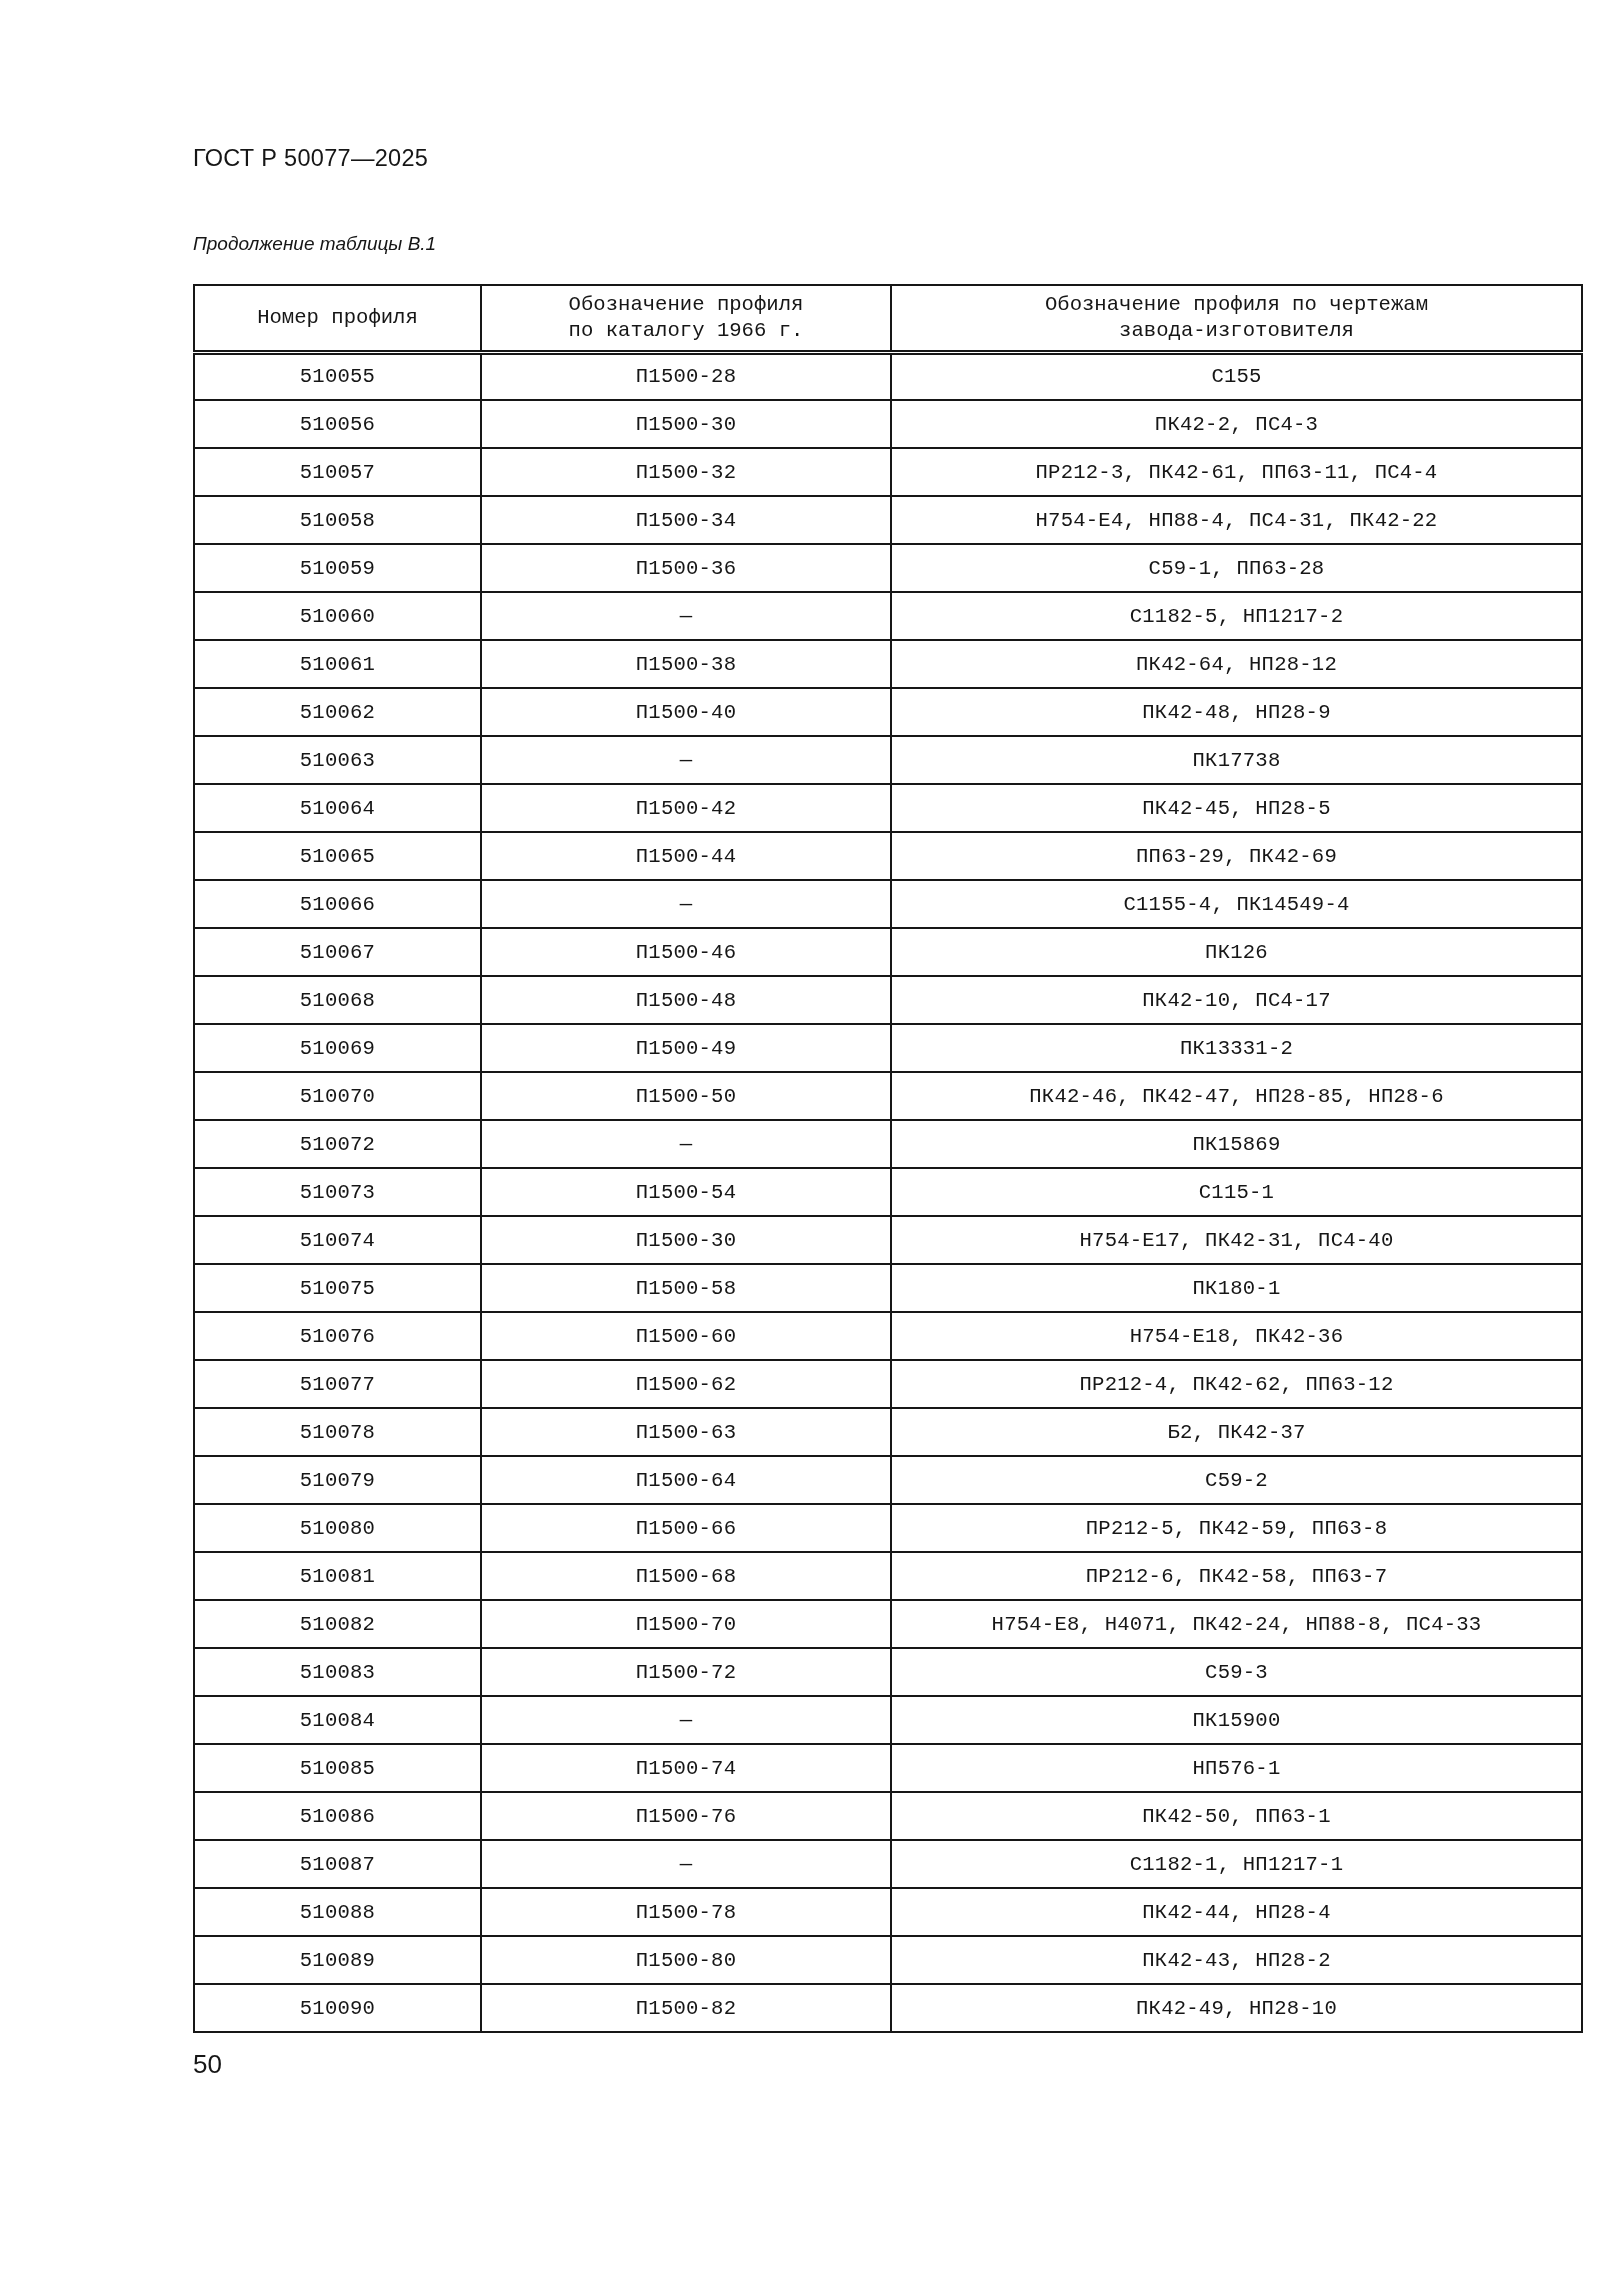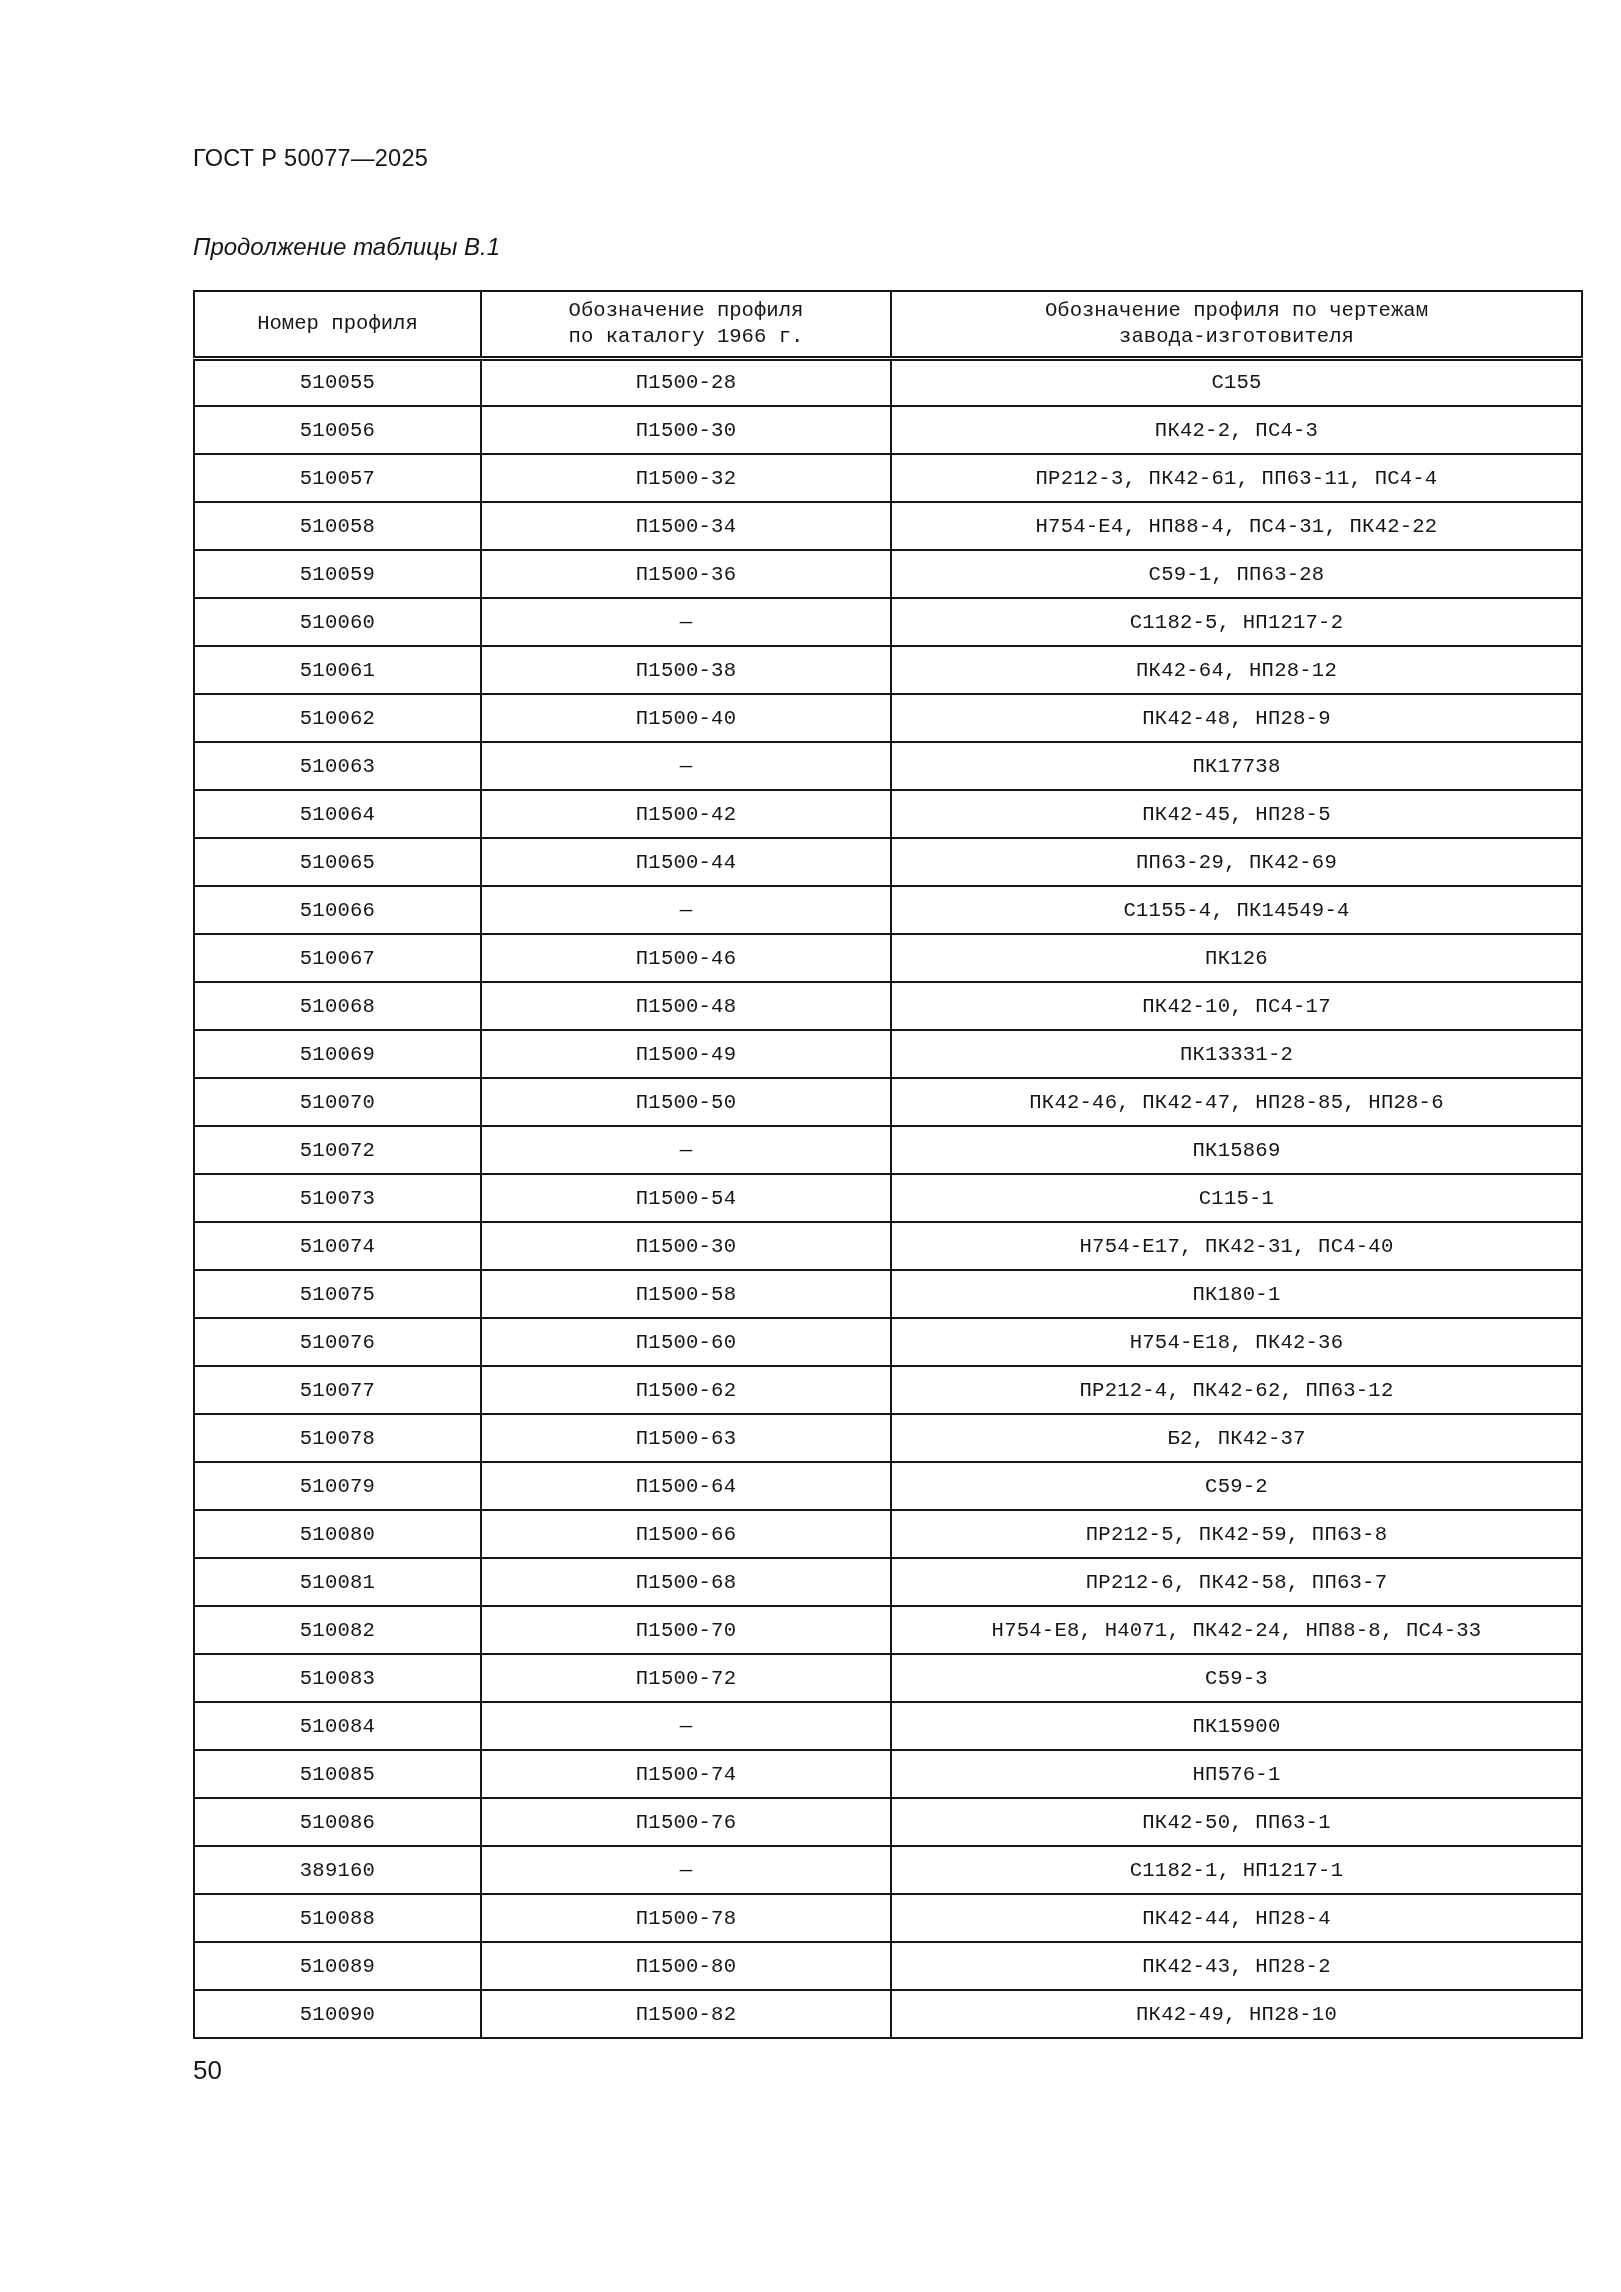--- a/index.html
+++ b/index.html
@@ -19,21 +19,21 @@
     padding-right: 117px;
   }
   .doc-header {
     padding-top: 145px;
     font-size: 23.5px;
     font-weight: normal;
     letter-spacing: 0.3px;
   }
   .table-caption {
     margin-top: 61px;
-    font-size: 24px;
+    font-size: 19px;
     font-style: italic;
   }
   table.profiles-table {
     margin-top: 29px;
     width: 1311px;
     border-collapse: collapse;
     table-layout: fixed;
     border: 2.9px solid #161616;
     font-family: Liberation Mono, monospace;
   }
@@ -232,21 +232,21 @@
           <td>510085</td>
           <td>П1500-74</td>
           <td>НП576-1</td>
         </tr>
         <tr>
           <td>510086</td>
           <td>П1500-76</td>
           <td>ПК42-50, ПП63-1</td>
         </tr>
         <tr>
-          <td>389160</td>
+          <td>510087</td>
           <td>—</td>
           <td>С1182-1, НП1217-1</td>
         </tr>
         <tr>
           <td>510088</td>
           <td>П1500-78</td>
           <td>ПК42-44, НП28-4</td>
         </tr>
         <tr>
           <td>510089</td>

